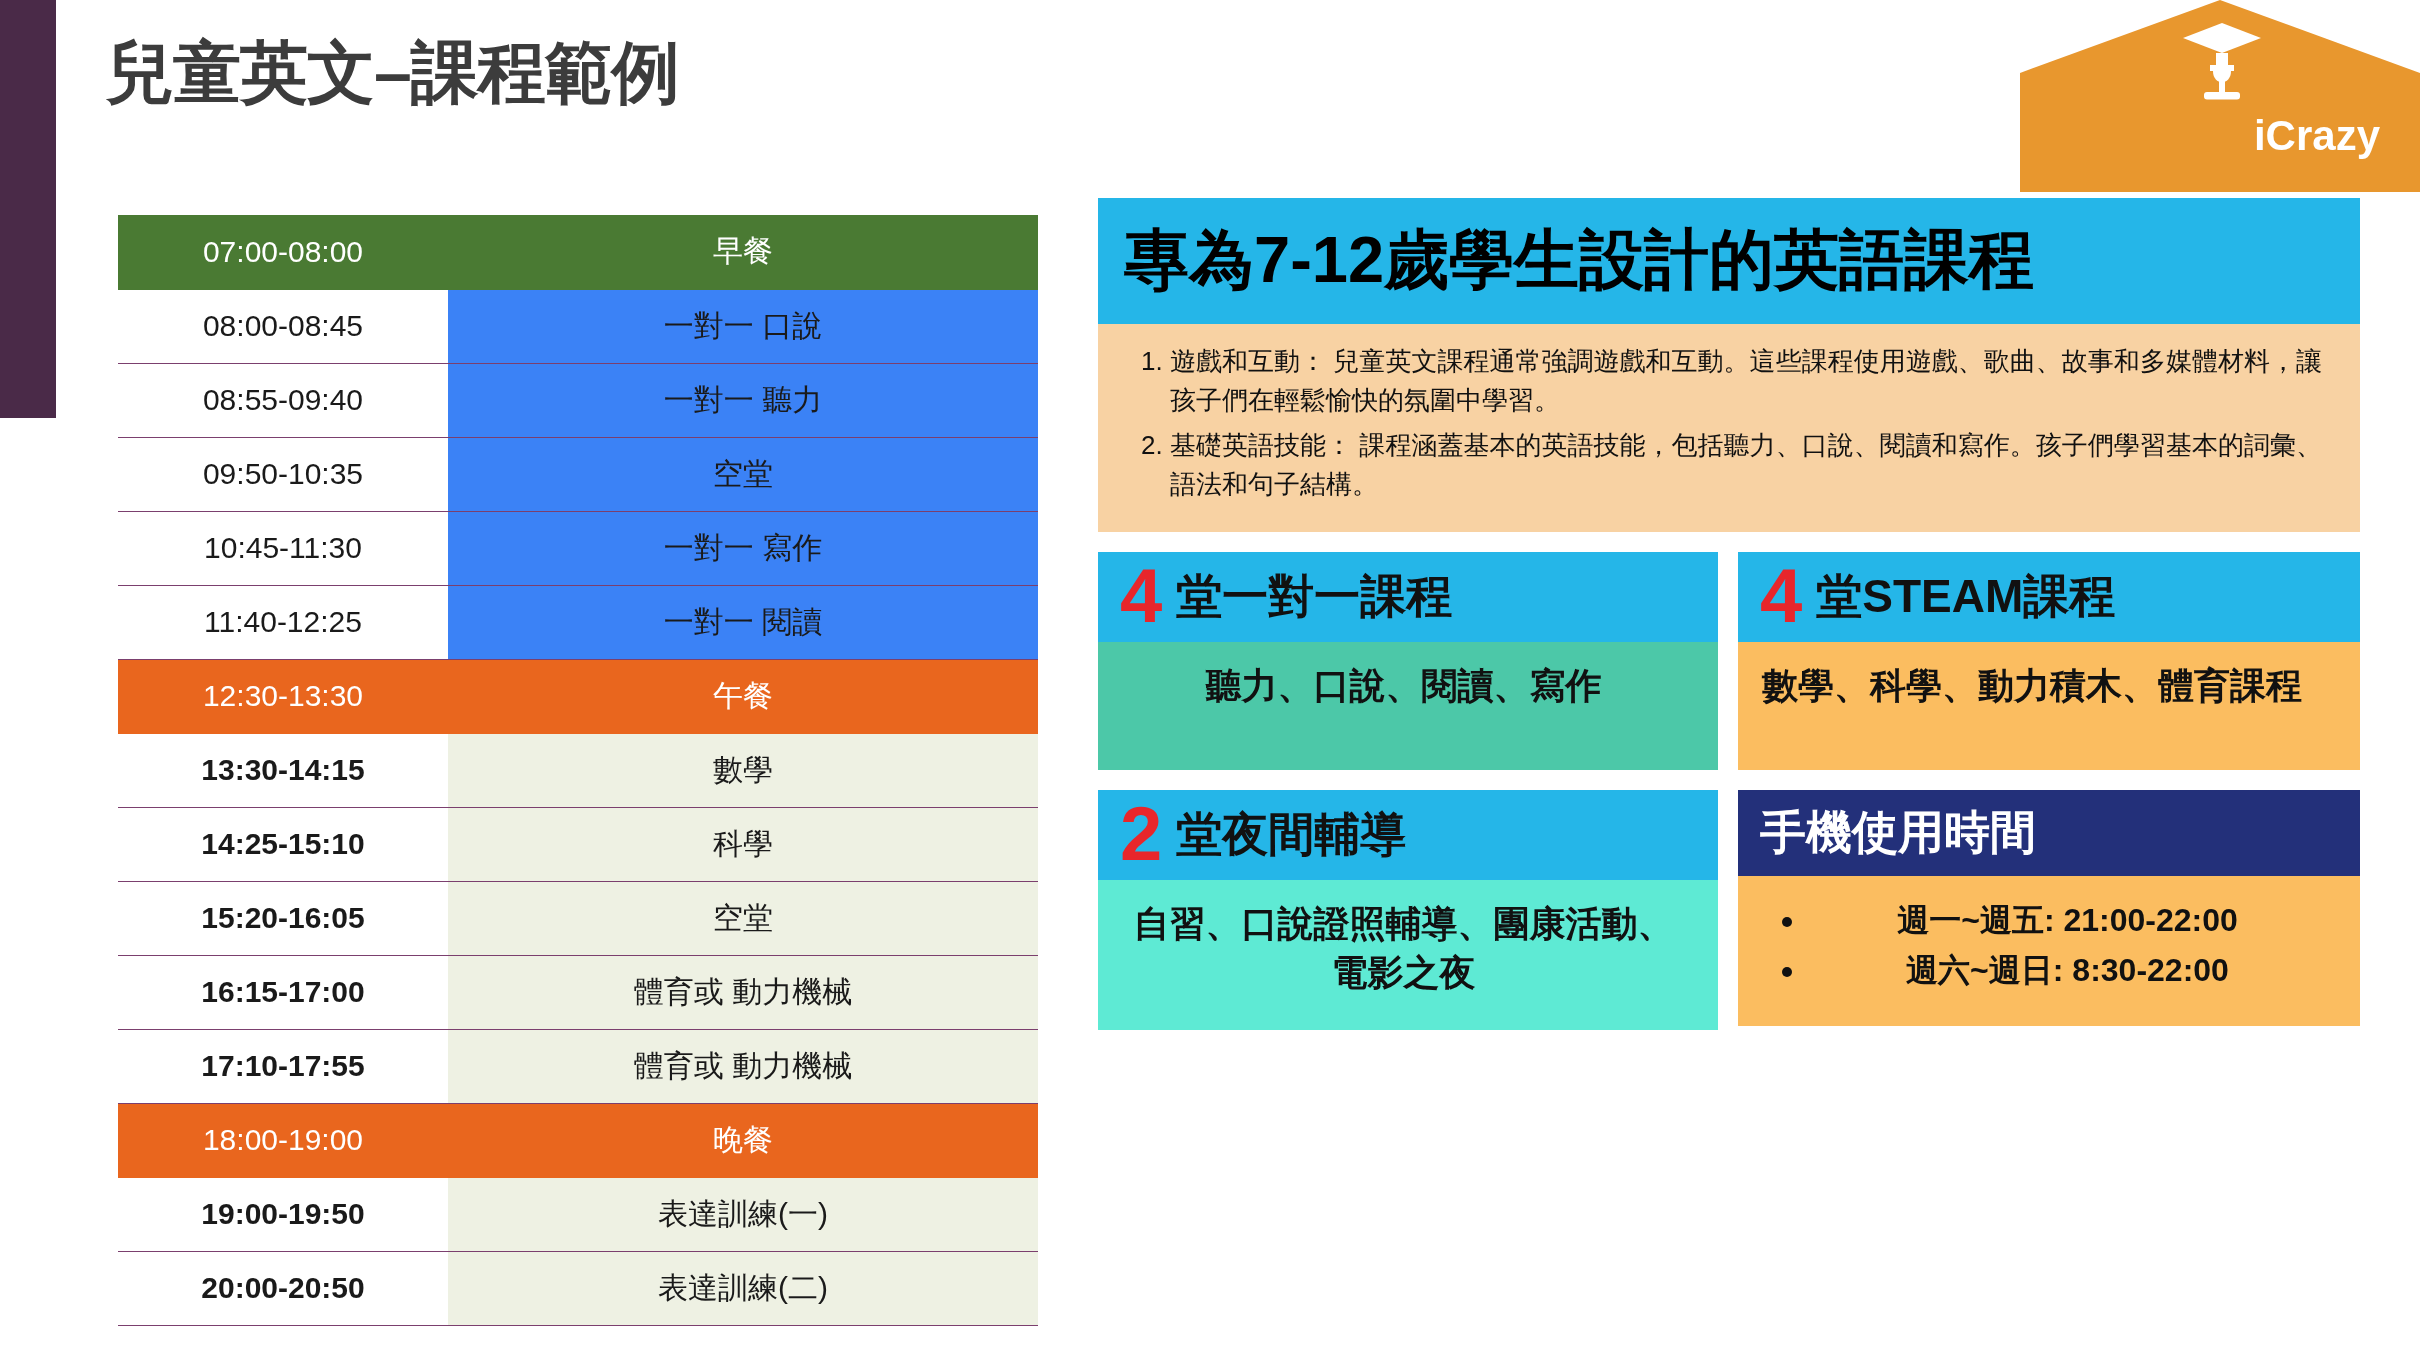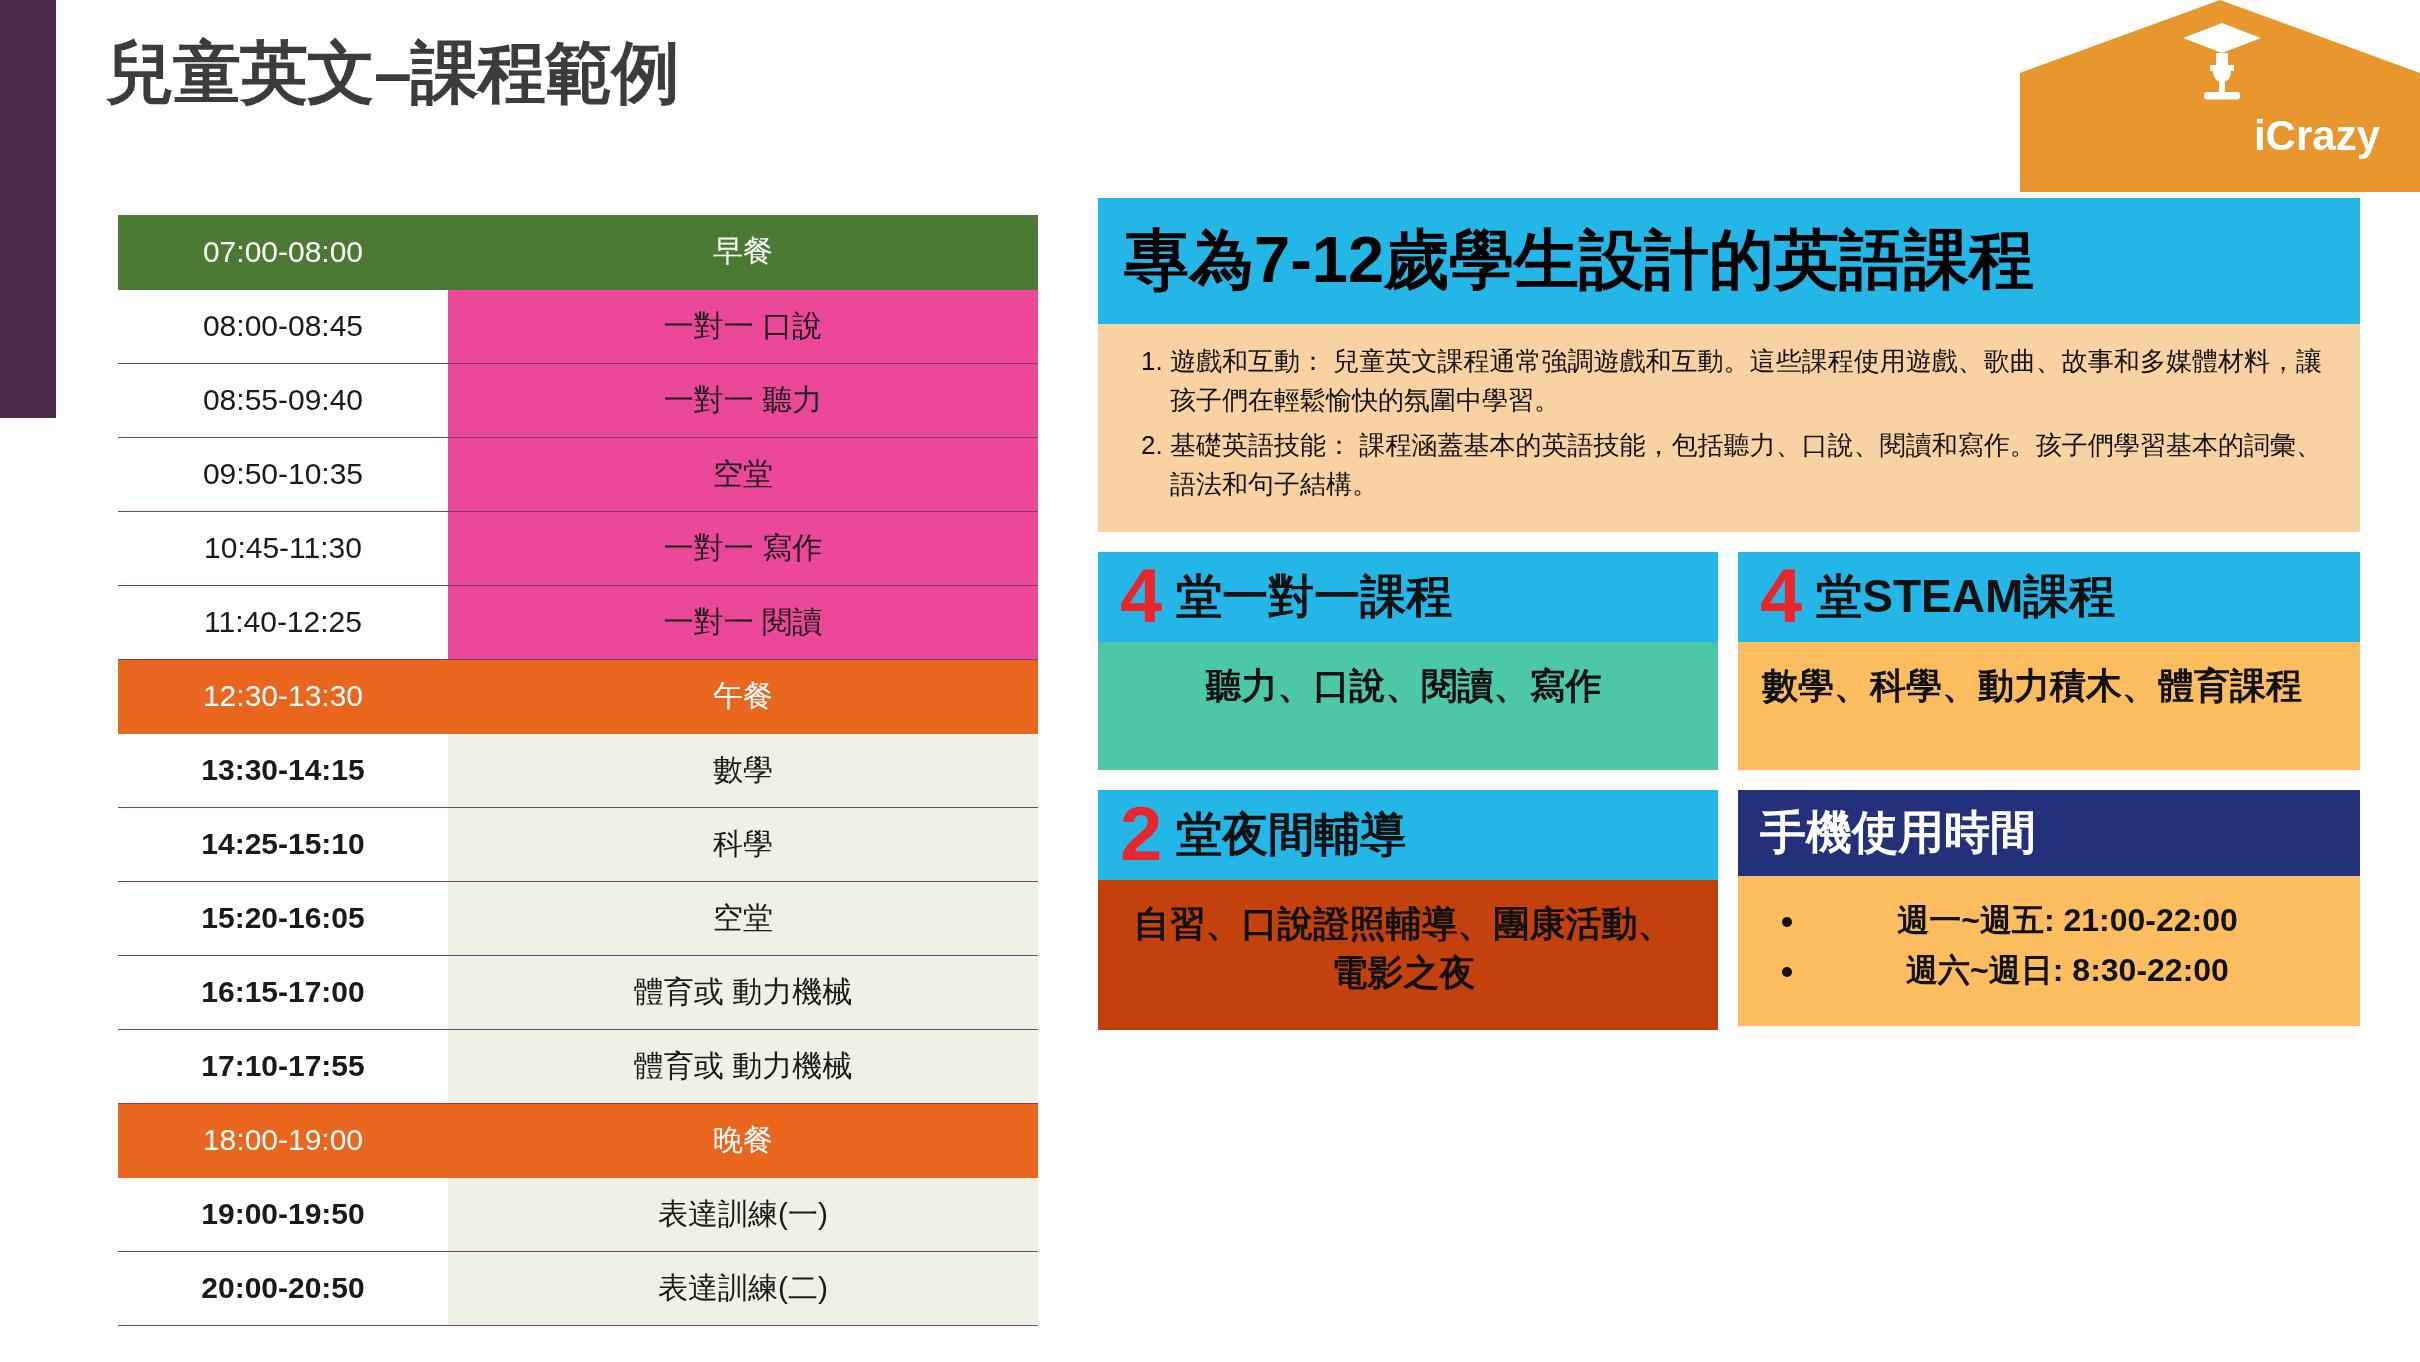--- a/index.html
+++ b/index.html
@@ -82,21 +82,21 @@
     color: #1a1a1a;
     border-bottom: 1.5px solid #7b3f6e;
     text-align: center;
     vertical-align: middle;
     padding: 0;
   }
   .schedule td.time { width: 330px; }
   .schedule td.act  { width: 590px; }
 
   .row-default td.time { background: #ffffff; }
-  .row-default td.act  { background: #ec4899; }
+  .row-default td.act  { background: #3b82f6; }
 
   .row-green td { background: #4a7a33; color:#ffffff; border-bottom: 1.5px solid #4a7a33;}
   .row-orange td { background: #e9661e; color:#ffffff; border-bottom: 1.5px solid #e9661e;}
 
   .row-pale td.time { background: #ffffff; font-weight: bold; }
   .row-pale td.act  { background: #eef1e3; }
 
   .schedule tr.row-green + tr td,
   .schedule tr.row-orange + tr td { border-top: none; }
 
@@ -170,21 +170,21 @@
   .card-body {
     font-size: 36px;
     font-weight: bold;
     color: #111111;
     padding: 20px 33px 22px 24px;
     line-height: 1.35;
     box-sizing: border-box;
   }
   .body-teal { background: #4cc8a8; text-align: center; min-height: 128px;}
   .body-orange { background: #fbbd60; min-height: 128px;}
-  .body-pink { background: #c2410c; text-align: center; min-height: 150px;}
+  .body-pink { background: #5eead4; text-align: center; min-height: 150px;}
   .body-orange2 { background: #fbbd60; min-height: 150px;}
 
   .phone-list {
     margin: 0;
     padding-left: 46px;
     font-size: 32px;
     font-weight: bold;
     line-height: 1.5;
     text-align: center;
   }

